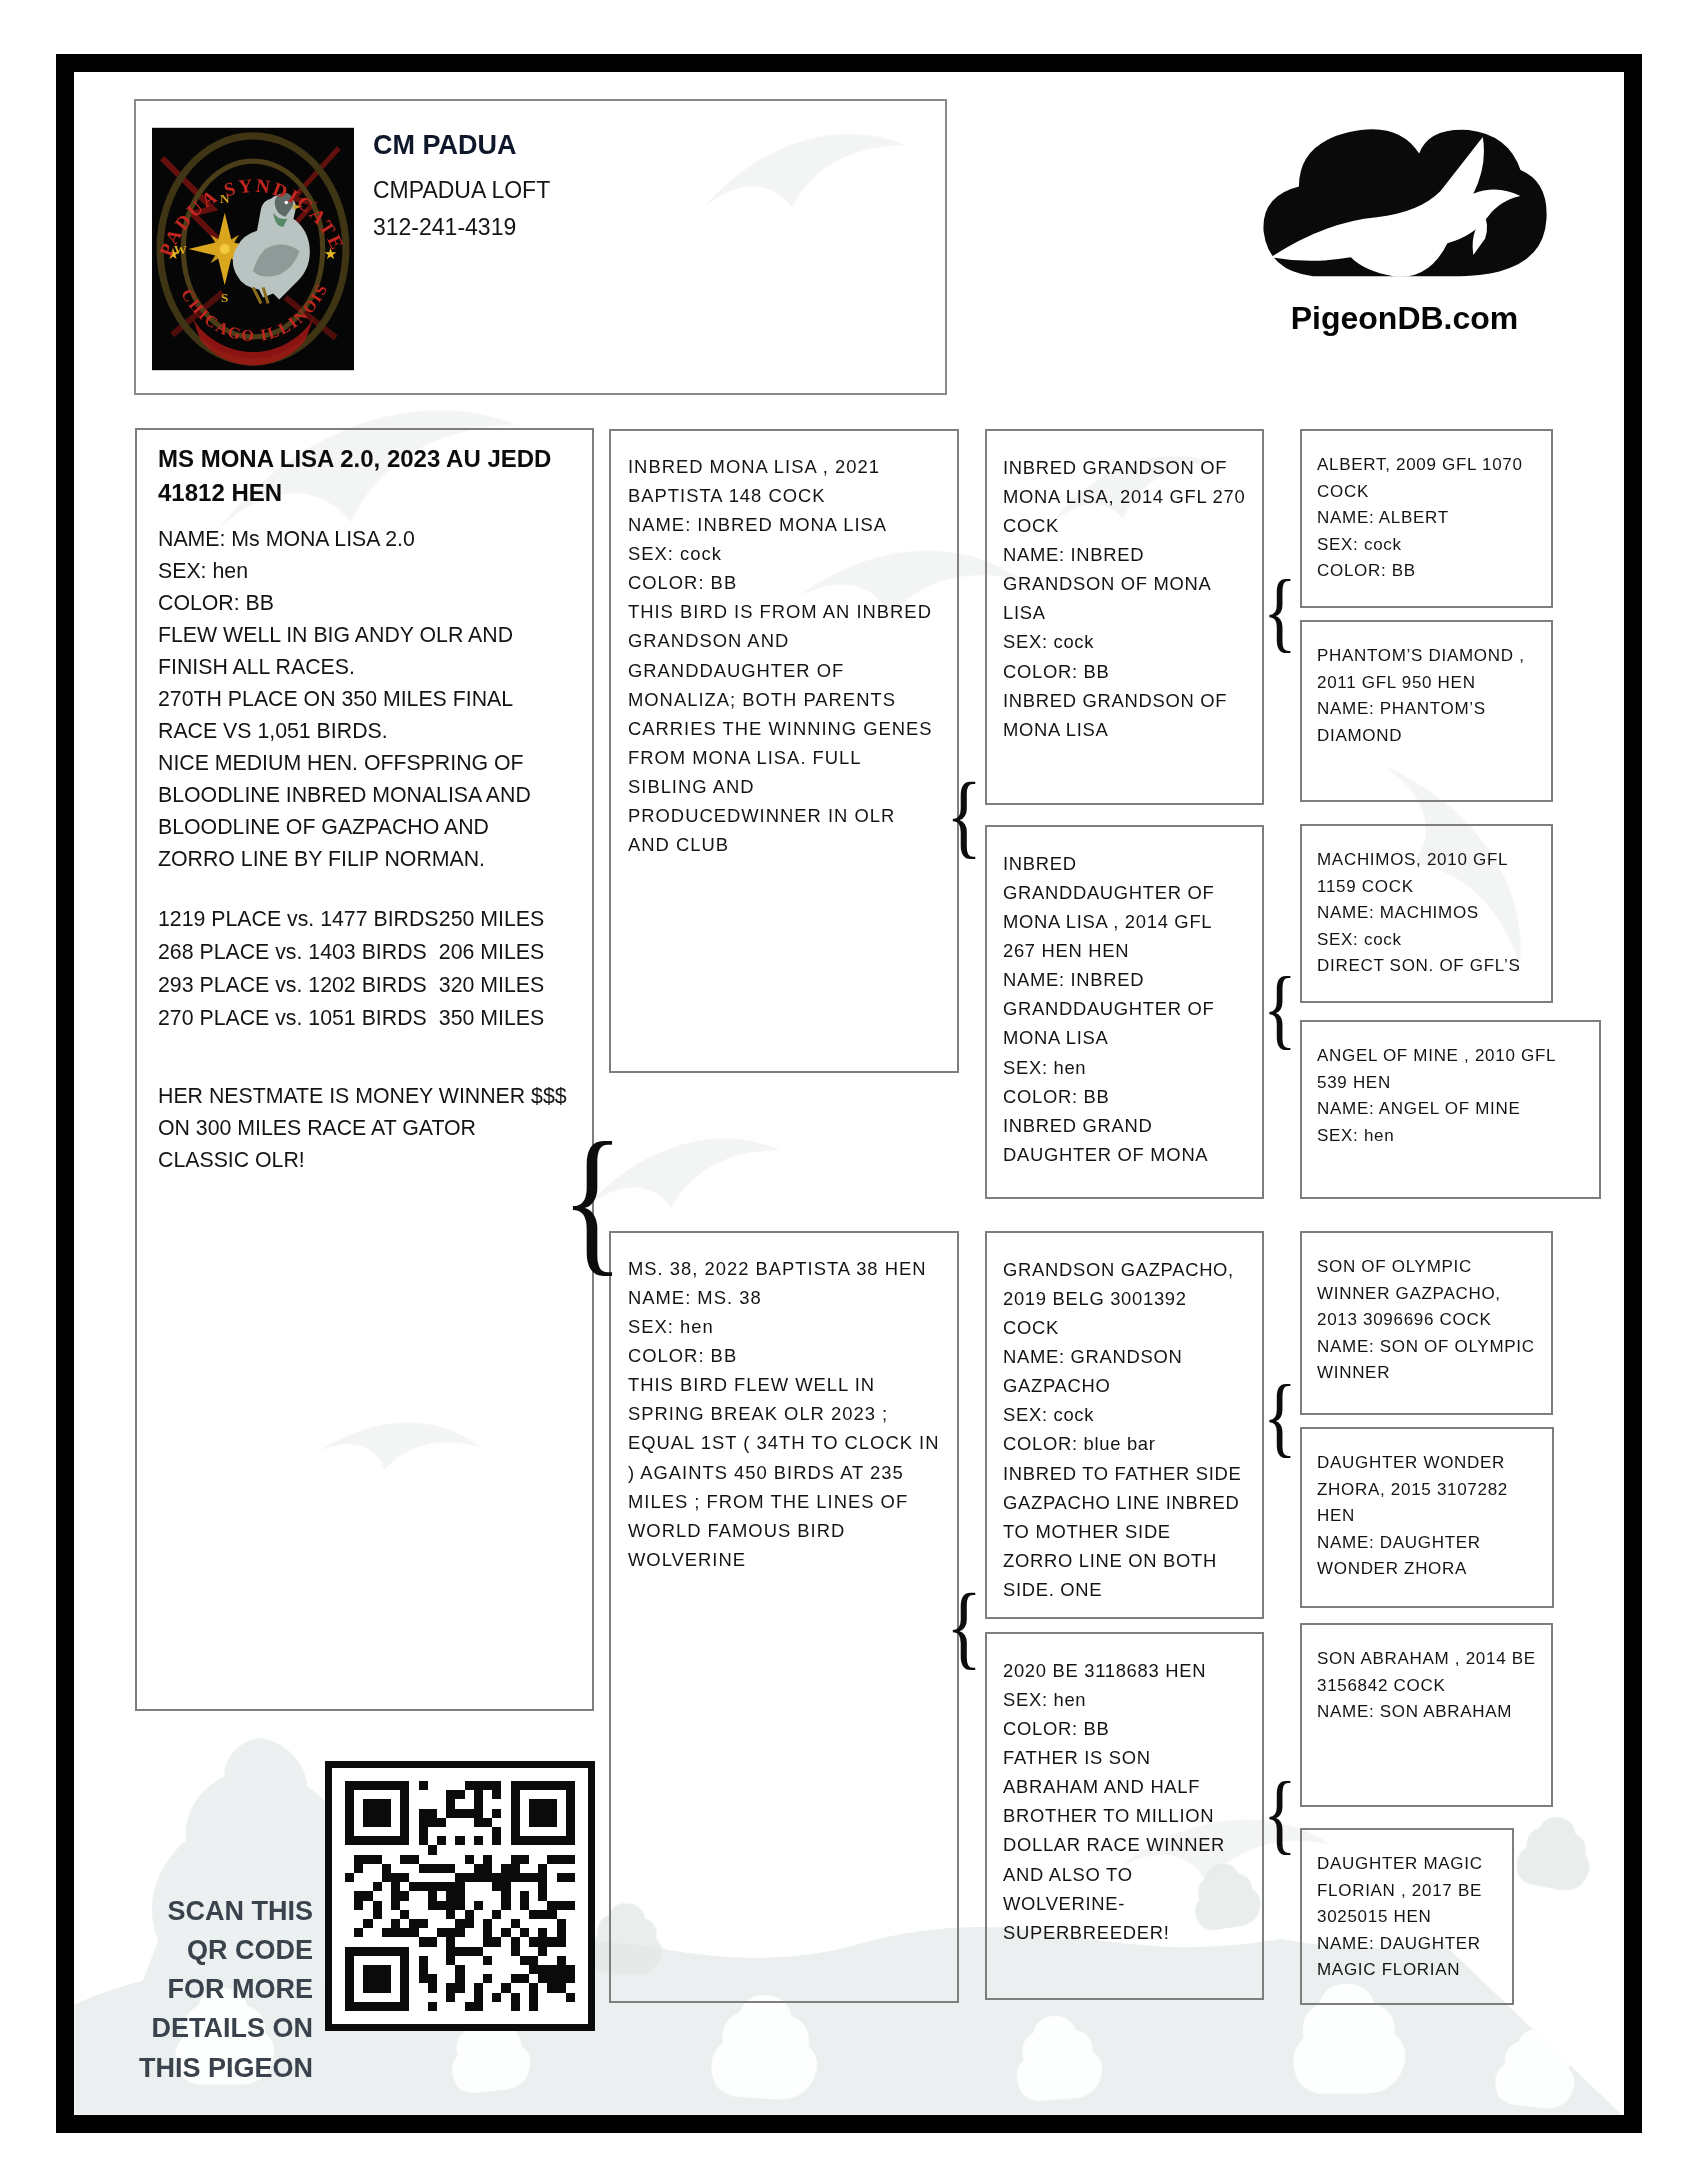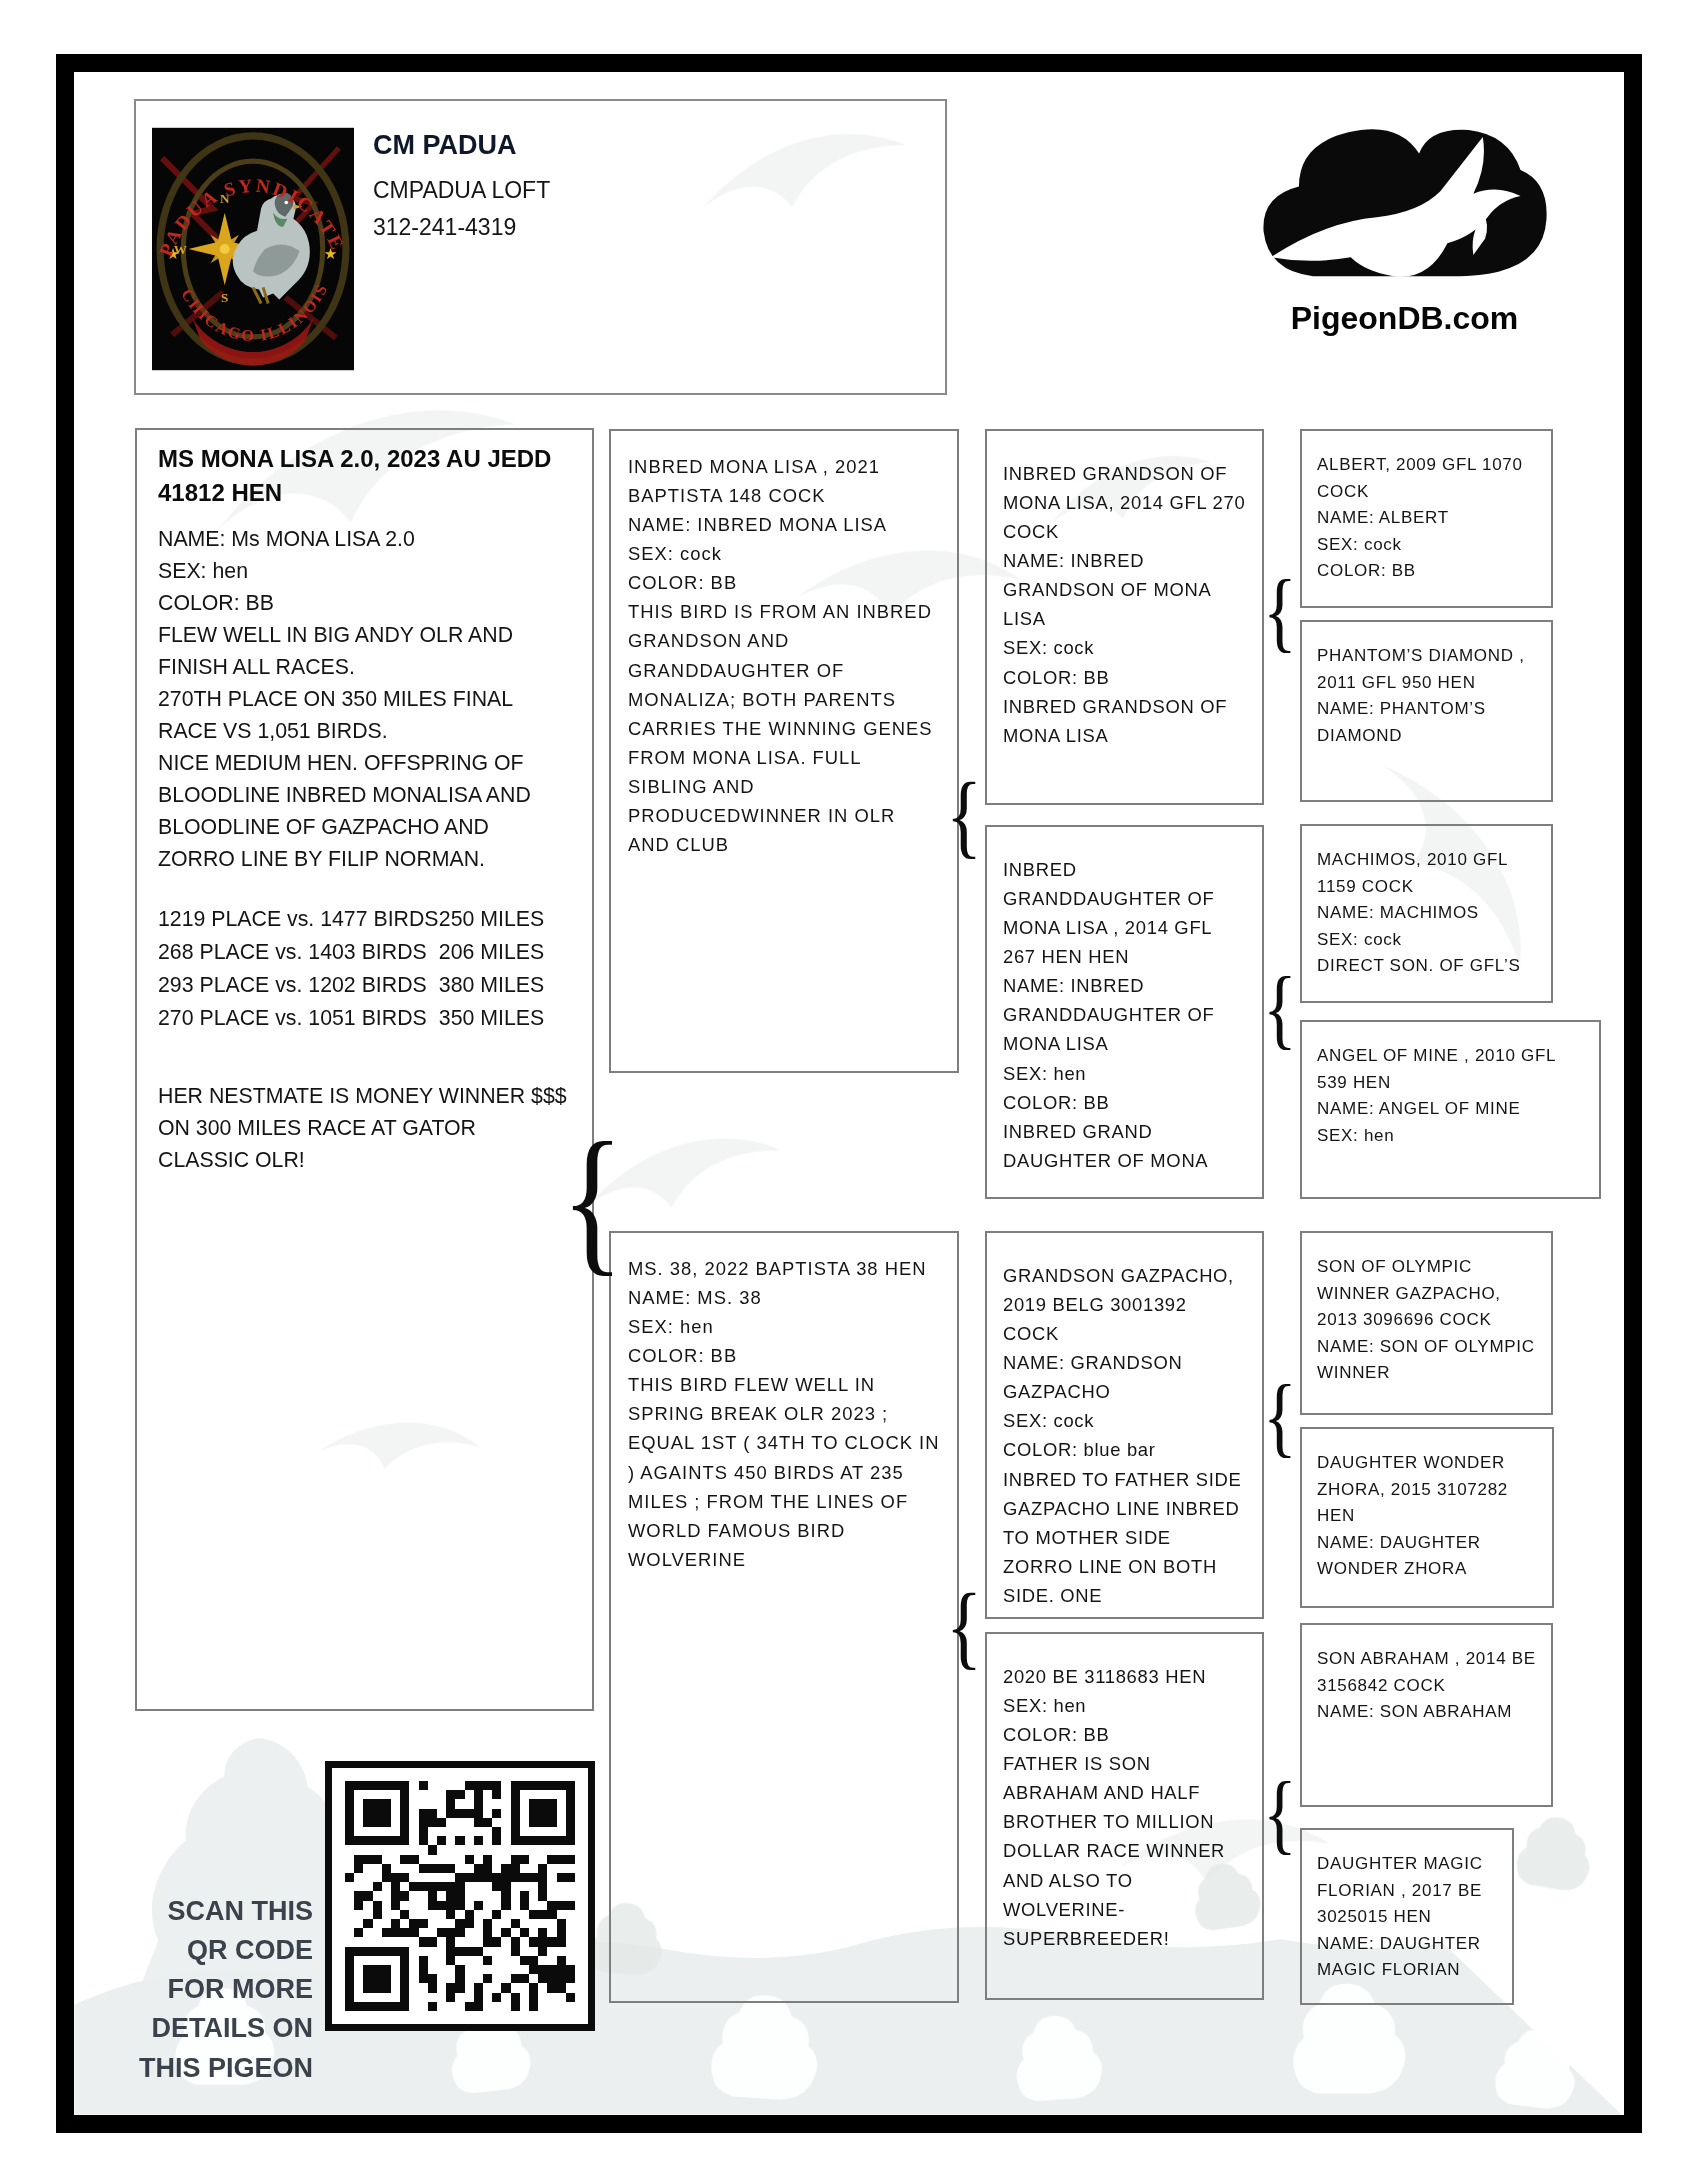--- a/index.html
+++ b/index.html
@@ -28,21 +28,21 @@
   #subject .races{margin:28px 0 0 0;line-height:1.55;}
   .race-row{display:grid;grid-template-columns:68% 32%;}
   #subject .pfooter{margin-top:46px;line-height:1.5;white-space:pre-line;}
   #sire{left:609px;top:429px;width:350px;height:644px;}
   #dam{left:609px;top:1231px;width:350px;height:772px;}
   #sire,#dam{padding:21px 17px;font-size:18.4px;letter-spacing:1px;line-height:1.58;}
   #g1{left:985px;top:429px;width:279px;height:376px;}
   #g2{left:985px;top:825px;width:279px;height:374px;}
   #g3{left:985px;top:1231px;width:279px;height:388px;}
   #g4{left:985px;top:1632px;width:279px;height:368px;}
-  #g1,#g2,#g3,#g4{padding:28px 16px;font-size:18.4px;letter-spacing:0.7px;line-height:1.58;}
+  #g1,#g2,#g3,#g4{padding:22px 16px;font-size:18.4px;letter-spacing:0.7px;line-height:1.58;}
   #gg1{left:1300px;top:429px;width:253px;height:179px;}
   #gg2{left:1300px;top:620px;width:253px;height:182px;}
   #gg3{left:1300px;top:824px;width:253px;height:179px;}
   #gg4{left:1300px;top:1020px;width:301px;height:179px;}
   #gg5{left:1300px;top:1231px;width:253px;height:184px;}
   #gg6{left:1300px;top:1427px;width:254px;height:181px;}
   #gg7{left:1300px;top:1623px;width:253px;height:184px;}
   #gg8{left:1300px;top:1828px;width:214px;height:177px;}
   #gg1,#gg2,#gg3,#gg4,#gg5,#gg6,#gg7,#gg8{padding:21px 15px;font-size:17px;letter-spacing:0.7px;line-height:1.56;}
   
@@ -174,21 +174,21 @@
       <div class="race-row">
         <span>1219 PLACE vs. 1477 BIRDS</span>
           <span>250 MILES</span>
       </div>
       <div class="race-row">
         <span>268 PLACE vs. 1403 BIRDS</span>
           <span>206 MILES</span>
       </div>
       <div class="race-row">
         <span>293 PLACE  vs. 1202 BIRDS</span>
-          <span>380 MILES</span>
+          <span>320 MILES</span>
       </div>
       <div class="race-row">
         <span>270 PLACE  vs.  1051 BIRDS</span>
           <span>350 MILES</span>
       </div>
     </div>
     <div class="pfooter">HER NESTMATE IS MONEY WINNER $$$ ON 300 MILES RACE AT GATOR CLASSIC OLR!</div>
   </div>
 
   <div class="pbox" id="sire">

